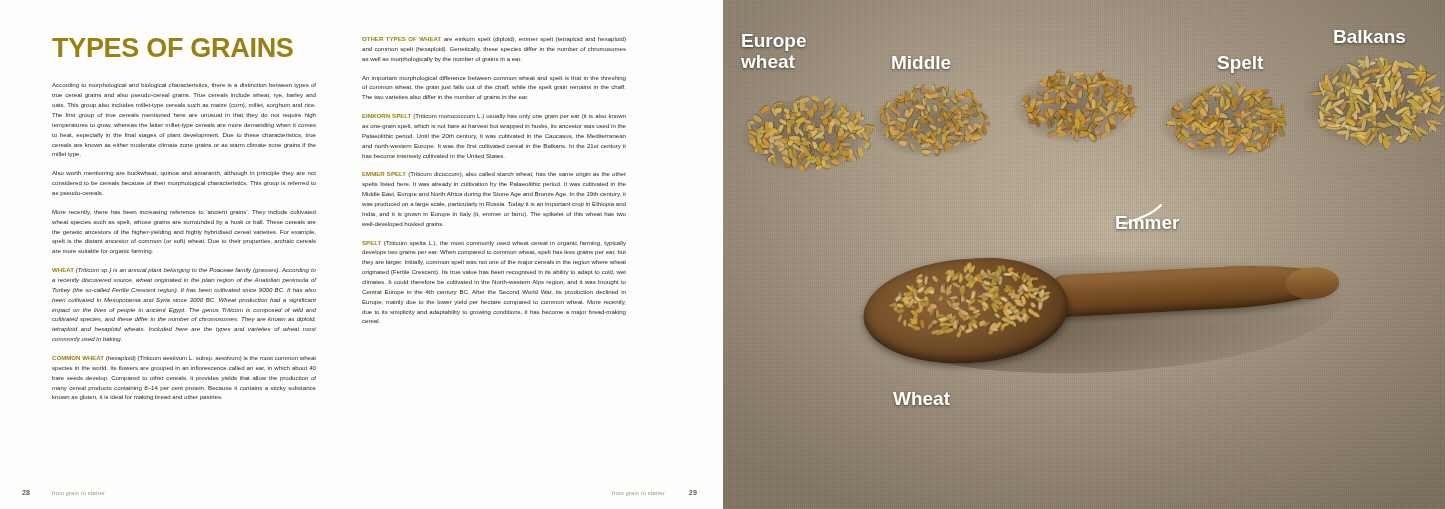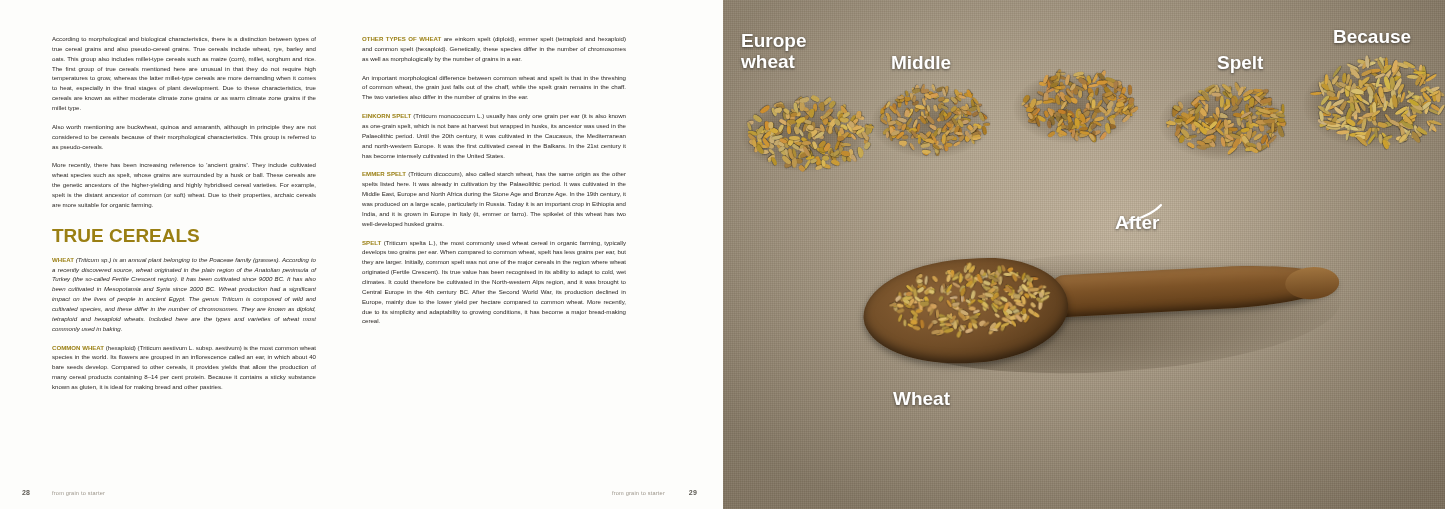--- a/index.html
+++ b/index.html
@@ -202,26 +202,26 @@
 </style>
 </head>
 <body>
 
 <div class="spread">
 
   <div class="text-page">
     <div class="columns">
 
       <div class="col">
+        <h1 class="title">TYPES OF GRAINS</h1>
 
         <p class="body"><span>According to morphological and biological characteristics, there is a distinction between types of true cereal grains and also pseudo-cereal grains. True cereals include wheat, rye, barley and oats. This group also includes millet-type cereals such as maize (corn), millet, sorghum and rice. The first group of true cereals mentioned here are unusual in that they do not require high temperatures to grow, whereas the latter millet-type cereals are more demanding when it comes to heat, especially in the final stages of plant development. Due to these characteristics, true cereals are known as either moderate climate zone grains or as warm climate zone grains if the millet type.</span></p>
         <p class="body"><span>Also worth mentioning are buckwheat, quinoa and amaranth, although in principle they are not considered to be cereals because of their morphological characteristics. This group is referred to as pseudo-cereals.</span></p>
         <p class="body"><span>More recently, there has been increasing reference to 'ancient grains'. They include cultivated wheat species such as spelt, whose grains are surrounded by a husk or ball. These cereals are the genetic ancestors of the higher-yielding and highly hybridised cereal varieties. For example, spelt is the distant ancestor of common (or soft) wheat. Due to their properties, archaic cereals are more suitable for organic farming.</span></p>
 
-        <h2 class="subtitle">TRUE CEREALS</h2>
 
         <p class="body"><span class="lede">WHEAT</span> <span class="ital">(Triticum sp.) is an annual plant belonging to the Poaceae family (grasses). According to a recently discovered source, wheat originated in the plain region of the Anatolian peninsula of Turkey (the so-called Fertile Crescent region). It has been cultivated since 9000 BC. It has also been cultivated in Mesopotamia and Syria since 3000 BC. Wheat production had a significant impact on the lives of people in ancient Egypt. The genus Triticum is composed of wild and cultivated species, and these differ in the number of chromosomes. They are known as diploid, tetraploid and hexaploid wheats. Included here are the types and varieties of wheat most commonly used in baking.</span></p>
         <p class="body"><span class="lede">COMMON WHEAT</span> <span>(hexaploid) (Triticum aestivum L. subsp. aestivum) is the most common wheat species in the world. Its flowers are grouped in an inflorescence called an ear, in which about 40 bare seeds develop. Compared to other cereals, it provides yields that allow the production of many cereal products containing 8–14 per cent protein. Because it contains a sticky substance known as gluten, it is ideal for making bread and other pastries.</span></p>
       </div>
 
       <div class="col">
         <p class="body"><span class="lede">OTHER TYPES OF WHEAT</span> <span>are einkorn spelt (diploid), emmer spelt (tetraploid and hexaploid) and common spelt (hexaploid). Genetically, these species differ in the number of chromosomes as well as morphologically by the number of grains in a ear.</span></p>
         <p class="body"><span>An important morphological difference between common wheat and spelt is that in the threshing of common wheat, the grain just falls out of the chaff, while the spelt grain remains in the chaff. The two varieties also differ in the number of grains in the ear.</span></p>
         <p class="body"><span class="lede">EINKORN SPELT</span> <span>(Triticum monococcum L.) usually has only one grain per ear (it is also known as one-grain spelt, which is not bare at harvest but wrapped in husks, its ancestor was used in the Palaeolithic period. Until the 20th century, it was cultivated in the Caucasus, the Mediterranean and north-western Europe. It was the first cultivated cereal in the Balkans. In the 21st century it has become intensely cultivated in the United States.</span></p>
         <p class="body"><span class="lede">EMMER SPELT</span> <span>(Triticum dicoccum), also called starch wheat, has the same origin as the other spelts listed here. It was already in cultivation by the Palaeolithic period. It was cultivated in the Middle East, Europe and North Africa during the Stone Age and Bronze Age. In the 19th century, it was produced on a large scale, particularly in Russia. Today it is an important crop in Ethiopia and India, and it is grown in Europe in Italy (it, emmer or farro). The spikelet of this wheat has two well-developed husked grains.</span></p>
@@ -1525,18 +1525,18 @@
       </div>
 
     <svg class="pointer" style="left:0;top:0;width:722px;height:509px;" viewBox="0 0 722 509">
       <path d="M400 225 C 416 218, 430 214, 438 205" stroke="#ffffff" stroke-width="2.2" fill="none" stroke-linecap="round"></path>
     </svg>
 
     <div class="label" style="left:18px;  top:30px;  font-size:19px;">Europe
 wheat</div>
     <div class="label" style="left:168px; top:52px;  font-size:19px;">Middle</div>
     <div class="label" style="left:494px; top:52px;  font-size:19px;">Spelt</div>
-    <div class="label" style="left:610px; top:26px;  font-size:19px;">Because</div>
-    <div class="label" style="left:392px; top:212px; font-size:19px;">After</div>
+    <div class="label" style="left:610px; top:26px;  font-size:19px;">Balkans</div>
+    <div class="label" style="left:392px; top:212px; font-size:19px;">Emmer</div>
     <div class="label" style="left:170px; top:388px; font-size:19px;">Wheat</div>
   </div>
 
 </div>
 
 </body></html>

